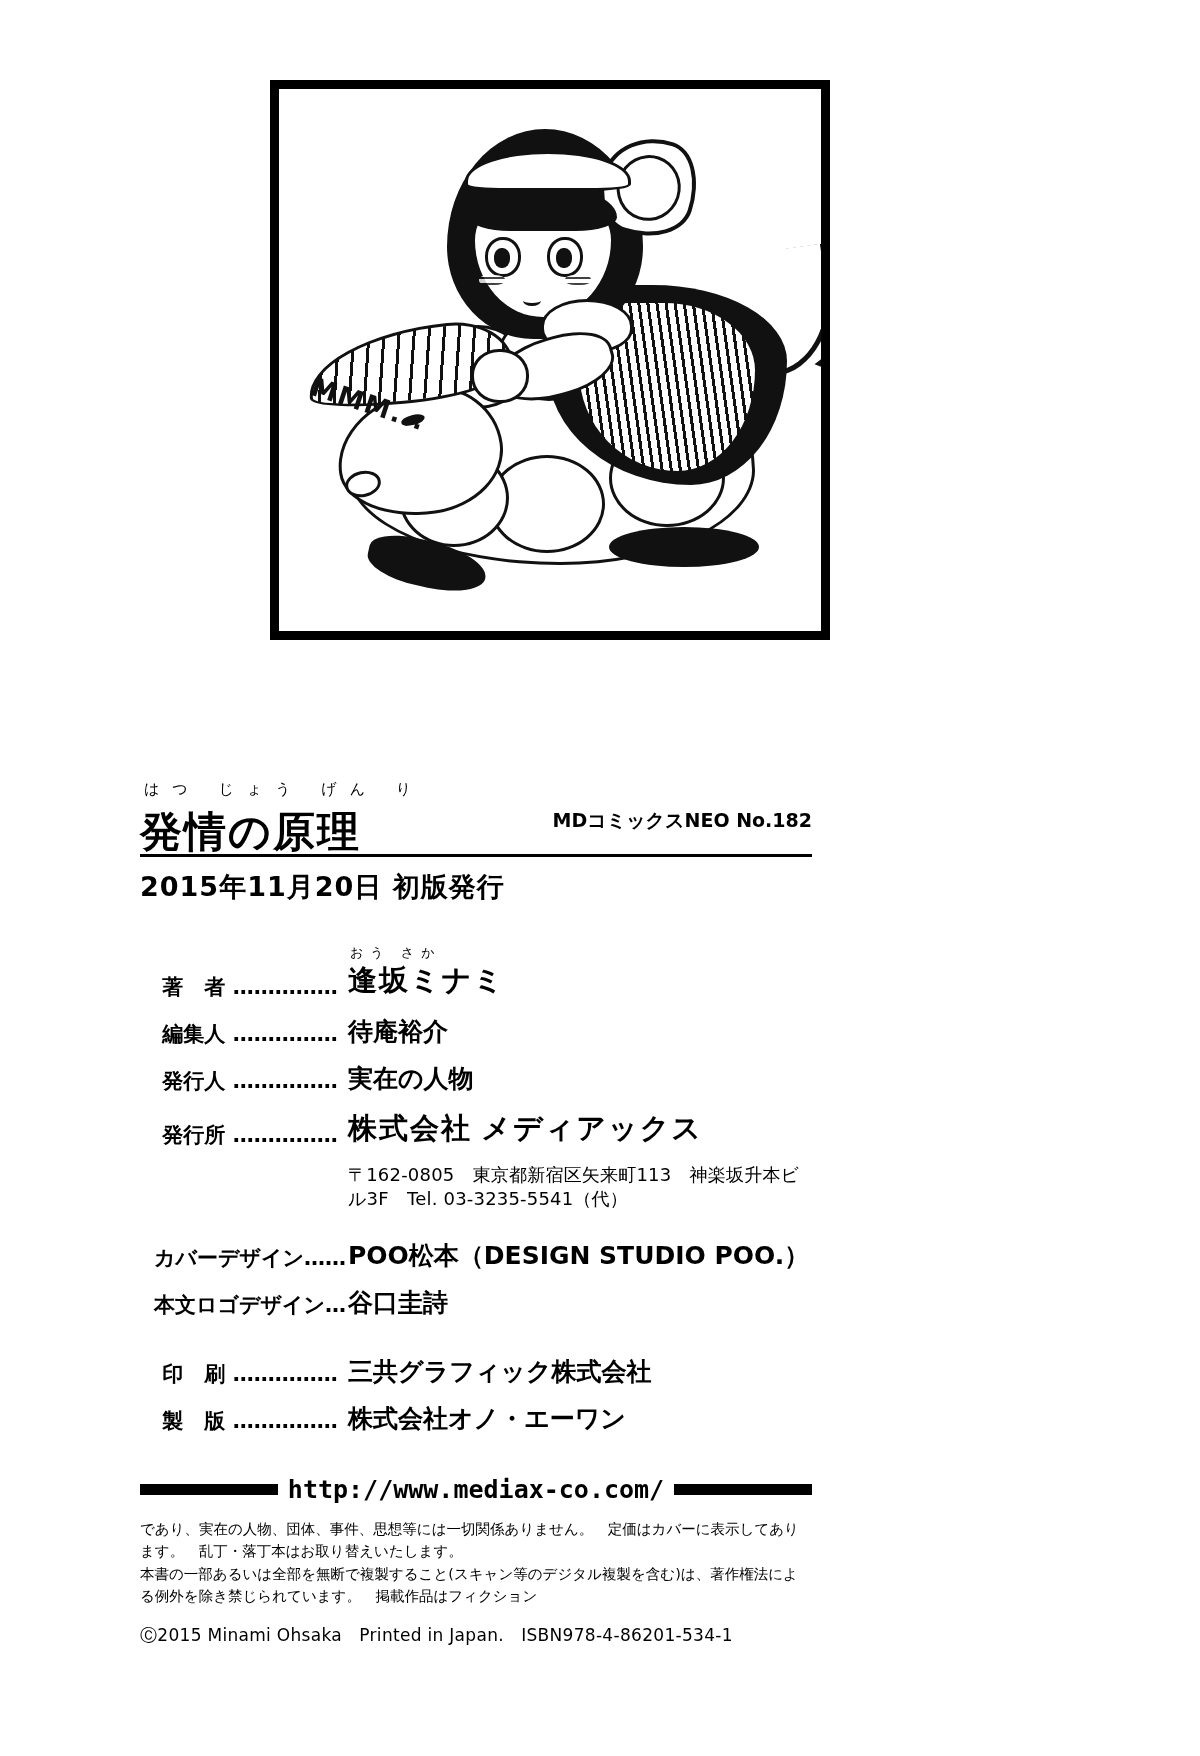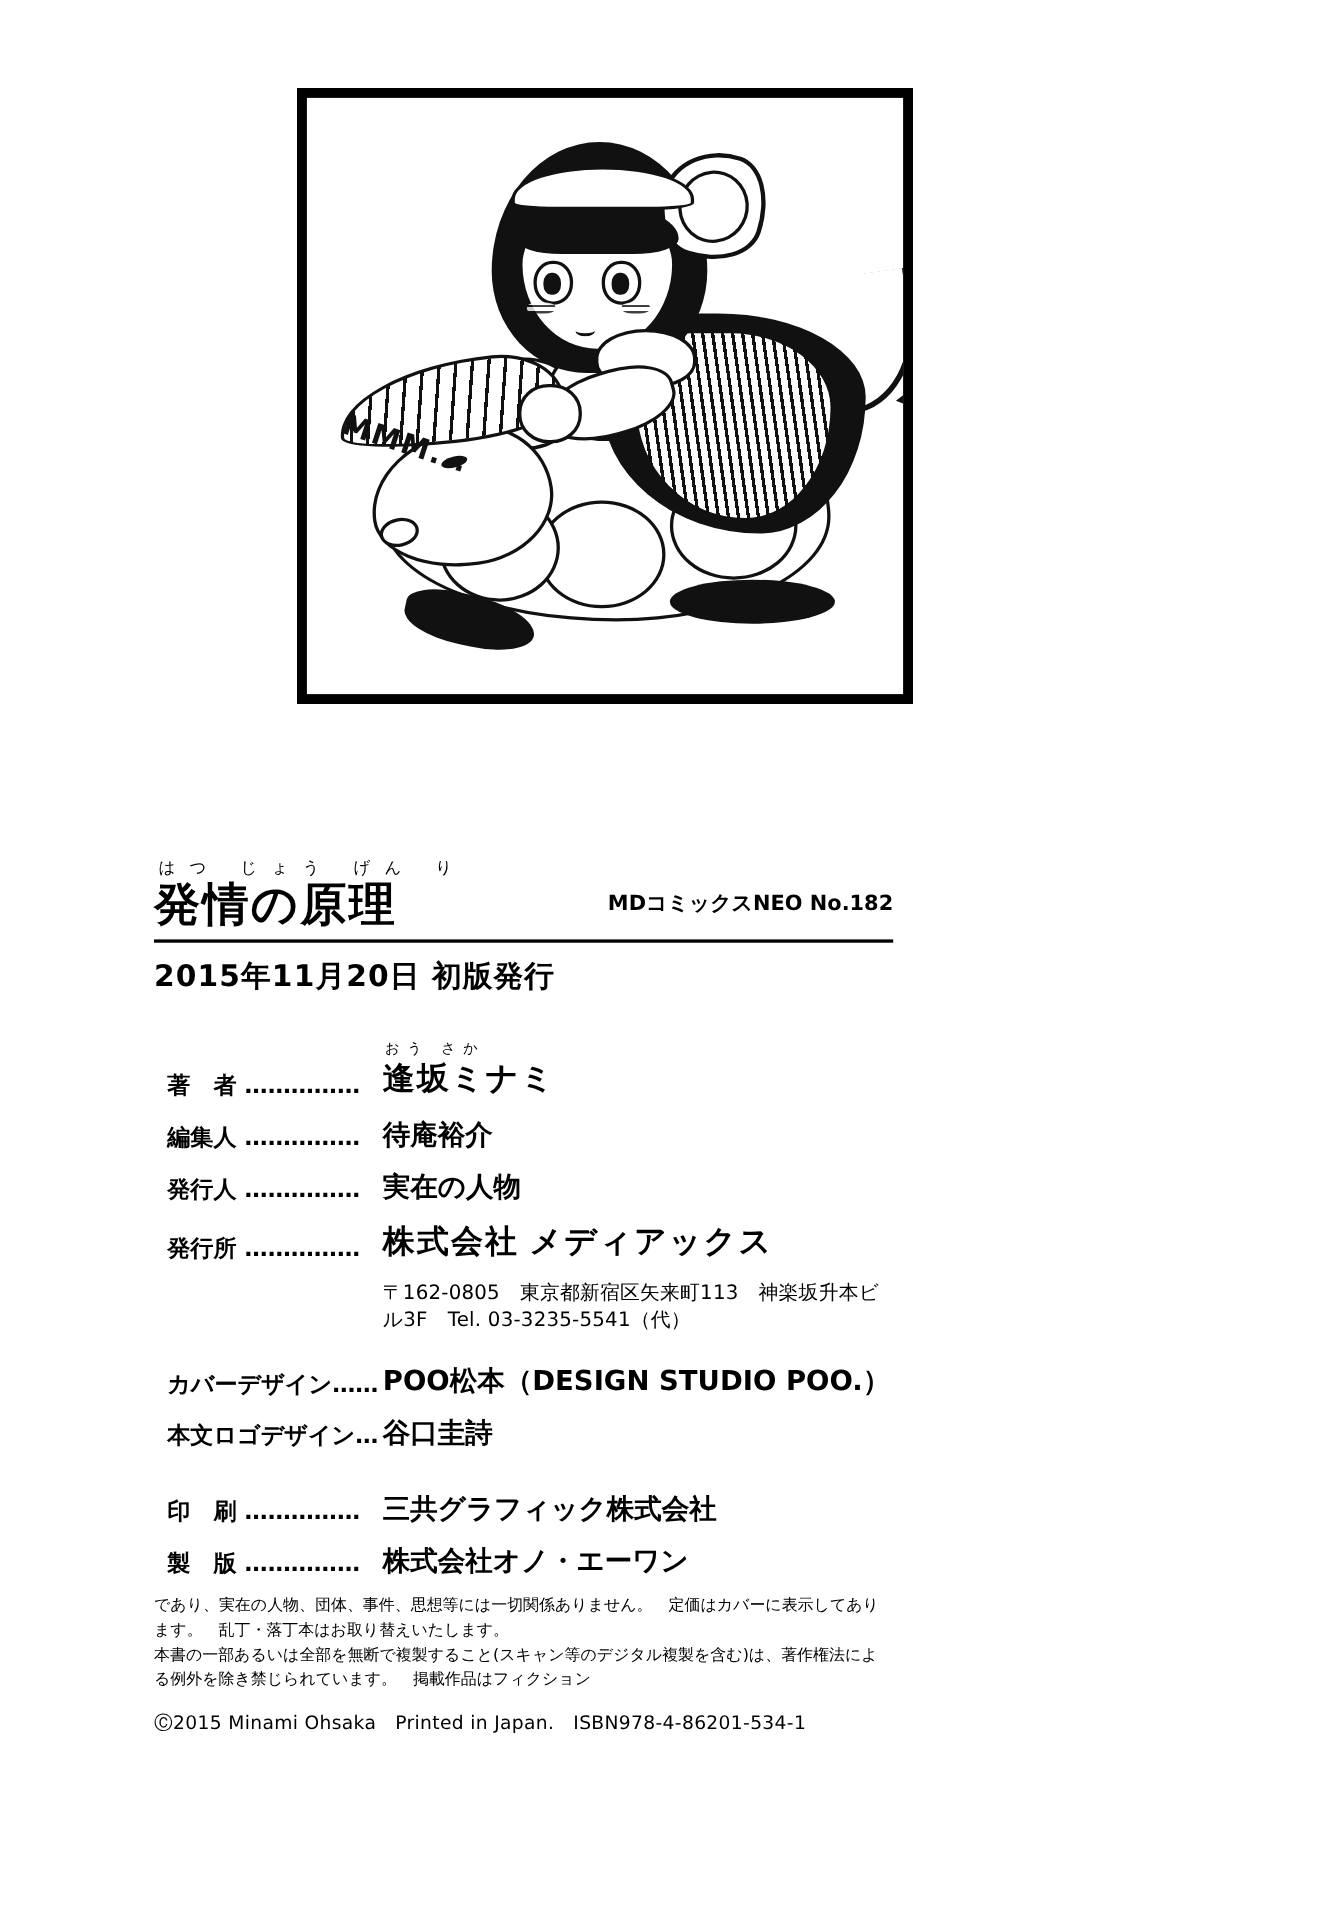--- a/index.html
+++ b/index.html
@@ -303,21 +303,21 @@
     position: absolute;
     left: 4px;
     top: 0;
     font-size: 15px;
     letter-spacing: 13px;
     font-family: "DejaVu Sans", sans-serif;
   }
   .book-title {
     position: absolute;
     left: 0;
-    top: 14px;
+    top: 24px;
     font-size: 42px;
     font-weight: 700;
     letter-spacing: 2px;
     font-family: "DejaVu Sans", sans-serif;
   }
   .series-no {
     position: absolute;
     right: 0;
     top: 28px;
     font-size: 19px;
@@ -345,20 +345,21 @@
     margin-bottom: 14px;
     font-family: "DejaVu Sans", sans-serif;
   }
   .credit-label {
     width: 196px;
     flex: 0 0 196px;
     font-size: 21px;
     font-weight: 700;
     letter-spacing: 0px;
     white-space: nowrap;
+    text-align: center;
   }
   .credit-value {
     font-size: 25px;
     font-weight: 700;
     position: relative;
   }
   .credit-value.big {
     font-size: 29px;
     letter-spacing: 2px;
     font-family: Liberation Serif, serif;
@@ -514,20 +515,25 @@
       <div class="credit-value">三共グラフィック株式会社</div>
     </div>
 
     <div class="credit-row">
       <div class="credit-label">製　版 ……………</div>
       <div class="credit-value">株式会社オノ・エーワン</div>
     </div>
 
   </div>
 
+  <div class="url-bar">
+    <div class="bar-seg"></div>
+    <div class="url-text">http://www.mediax-co.com/</div>
+    <div class="bar-seg"></div>
+  </div>
 
   <div class="legal">
     <div>であり、実在の人物、団体、事件、思想等には一切関係ありません。　定価はカバーに表示してあります。　乱丁・落丁本はお取り替えいたします。</div>
     <div>本書の一部あるいは全部を無断で複製すること(スキャン等のデジタル複製を含む)は、著作権法による例外を除き禁じられています。　掲載作品はフィクション</div>
   </div>
 
   <div class="isbn-line">Ⓒ2015 Minami Ohsaka　Printed in Japan.　ISBN978-4-86201-534-1</div>
 
 </div>
 

